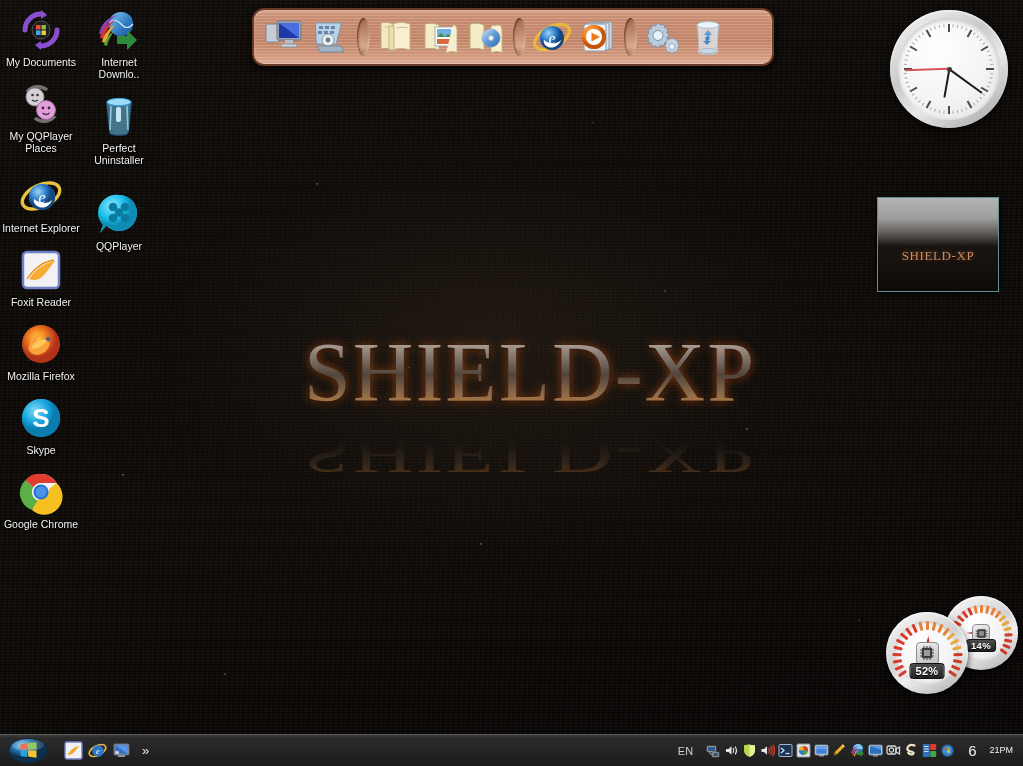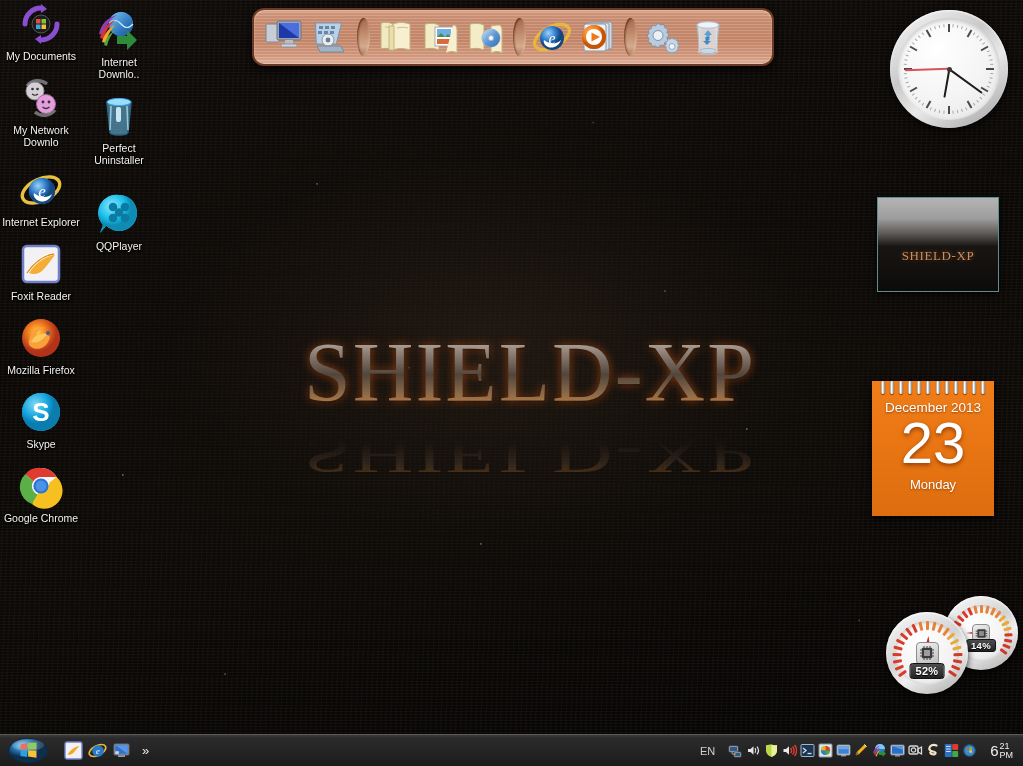--- a/index.html
+++ b/index.html
@@ -228,36 +228,36 @@
     padding-right: 4px;
   }
   #tray-lang { color: #cfcfcf; font-size: 11px; margin-right: 10px; }
   .tray-icon { width: 15px; height: 15px; cursor: pointer; flex: 0 0 auto; }
   #tray-clock {
     color: #f0f0f0; font-size: 15px; margin-left: 10px; margin-right: 6px;
     display: flex; align-items: center; cursor: default;
     font-family: "Liberation Sans", sans-serif;
   }
   #tray-clock .stack {
-    display: flex; flex-direction: column; line-height: 9px;
-    font-size: 9px; margin-left: 1px; align-items: flex-start;
+    display: flex; flex-direction: row; line-height: 9px;
+    font-size: 9px; margin-left: 13px; align-items: flex-start;
   }
 </style>
 </head>
 <body>
 
 <div id="desktop">
   <div id="speckles"></div>
 
   <div id="logo-wrap">
     <div id="logo-main">SHIELD-XP</div>
     <div id="logo-reflect">SHIELD-XP</div>
   </div>
 
-  <div class="icon-col" style="left:2px; top:0;">
+  <div class="icon-col" style="left:2px; top:6px;">
     <div class="desk-icon">
       <div class="glyph">
         <svg width="48" height="48" viewBox="0 0 48 48">
           <path d="M8 24a16 16 0 0 1 16-16" stroke="#8a4fd0" stroke-width="5" fill="none" stroke-linecap="round"></path>
           <path d="M40 24a16 16 0 0 1-16 16" stroke="#8a4fd0" stroke-width="5" fill="none" stroke-linecap="round"></path>
           <polygon points="24,4 30,9 24,13" fill="#8a4fd0"></polygon>
           <polygon points="24,44 18,39 24,35" fill="#8a4fd0"></polygon>
           <circle cx="24" cy="24" r="9" fill="#1d1d1d" stroke="#555" stroke-width="1"></circle>
           <rect x="19" y="19" width="4.5" height="4.5" fill="#e84a3b"></rect>
           <rect x="24.5" y="19" width="4.5" height="4.5" fill="#7fc242"></rect>
@@ -277,21 +277,21 @@
           <circle cx="18" cy="17" r="9" fill="#d7cfd7" stroke="#8d8d8d"></circle>
           <circle cx="29" cy="30" r="9.5" fill="#e49ddd" stroke="#9c6b99"></circle>
           <circle cx="15.5" cy="15" r="1.3" fill="#333"></circle>
             <circle cx="20.5" cy="15" r="1.3" fill="#333"></circle>
           <path d="M15 20q3 2.5 6 0" stroke="#333" stroke-width="1.2" fill="none"></path>
           <circle cx="26" cy="28" r="1.4" fill="#333"></circle>
             <circle cx="32" cy="28" r="1.4" fill="#333"></circle>
           <path d="M25.5 33q3.5 3 7 0" stroke="#333" stroke-width="1.3" fill="none"></path>
         </svg>
       </div>
-      <div class="lbl">My Network Downlo</div>
+      <div class="lbl">My QQPlayer Places</div>
     </div>
 
 
     <div class="desk-icon" style="margin-top:18px;">
       <div class="glyph">
         <svg width="48" height="48" viewBox="0 0 48 48">
           <ellipse cx="24" cy="24" rx="20" ry="11" transform="rotate(-25 24 24)" fill="none" stroke="#e8c23c" stroke-width="3.4"></ellipse>
           <circle cx="25" cy="25" r="13" fill="#2f7fd6"></circle>
           <circle cx="25" cy="25" r="13" fill="url(#ieg)"></circle>
           <defs>
@@ -625,39 +625,20 @@
       <div class="hand minute" id="hand-minute" style="transform: rotate(126deg);"></div>
       <div class="hand second" id="hand-second" style="transform: rotate(268deg);"></div>
       <div class="clock-pin"></div>
     </div>
   </div>
 
   <div id="preview-panel">
     <div class="pv-text">SHIELD-XP</div>
   </div>
 
-  <div id="calendar">
-    <div id="cal-rings">
-      <span></span>
-        <span></span>
-        <span></span>
-        <span></span>
-        <span></span>
-        <span></span>
-      <span></span>
-        <span></span>
-        <span></span>
-        <span></span>
-        <span></span>
-        <span></span>
-    </div>
-    <div id="cal-month">December 2013</div>
-    <div id="cal-day">23</div>
-    <div id="cal-weekday">Monday</div>
-  </div>
 
   <div id="gauges">
 
     <div class="gauge" id="ram-gauge" style="right:0; top:0; width:74px; height:74px;">
       <div class="inner"></div>
       <div class="g-scale" id="ram-scale">
           <div class="g-tick" style="height: 8px; transform-origin: 50% 31px; transform: rotate(-125deg); background: rgb(216, 58, 44);"></div>
           <div class="g-tick" style="height: 8px; transform-origin: 50% 31px; transform: rotate(-112.5deg); background: rgb(216, 58, 44);"></div>
           <div class="g-tick" style="height: 8px; transform-origin: 50% 31px; transform: rotate(-100deg); background: rgb(216, 58, 44);"></div>
           <div class="g-tick" style="height: 8px; transform-origin: 50% 31px; transform: rotate(-87.5deg); background: rgb(216, 58, 44);"></div>

